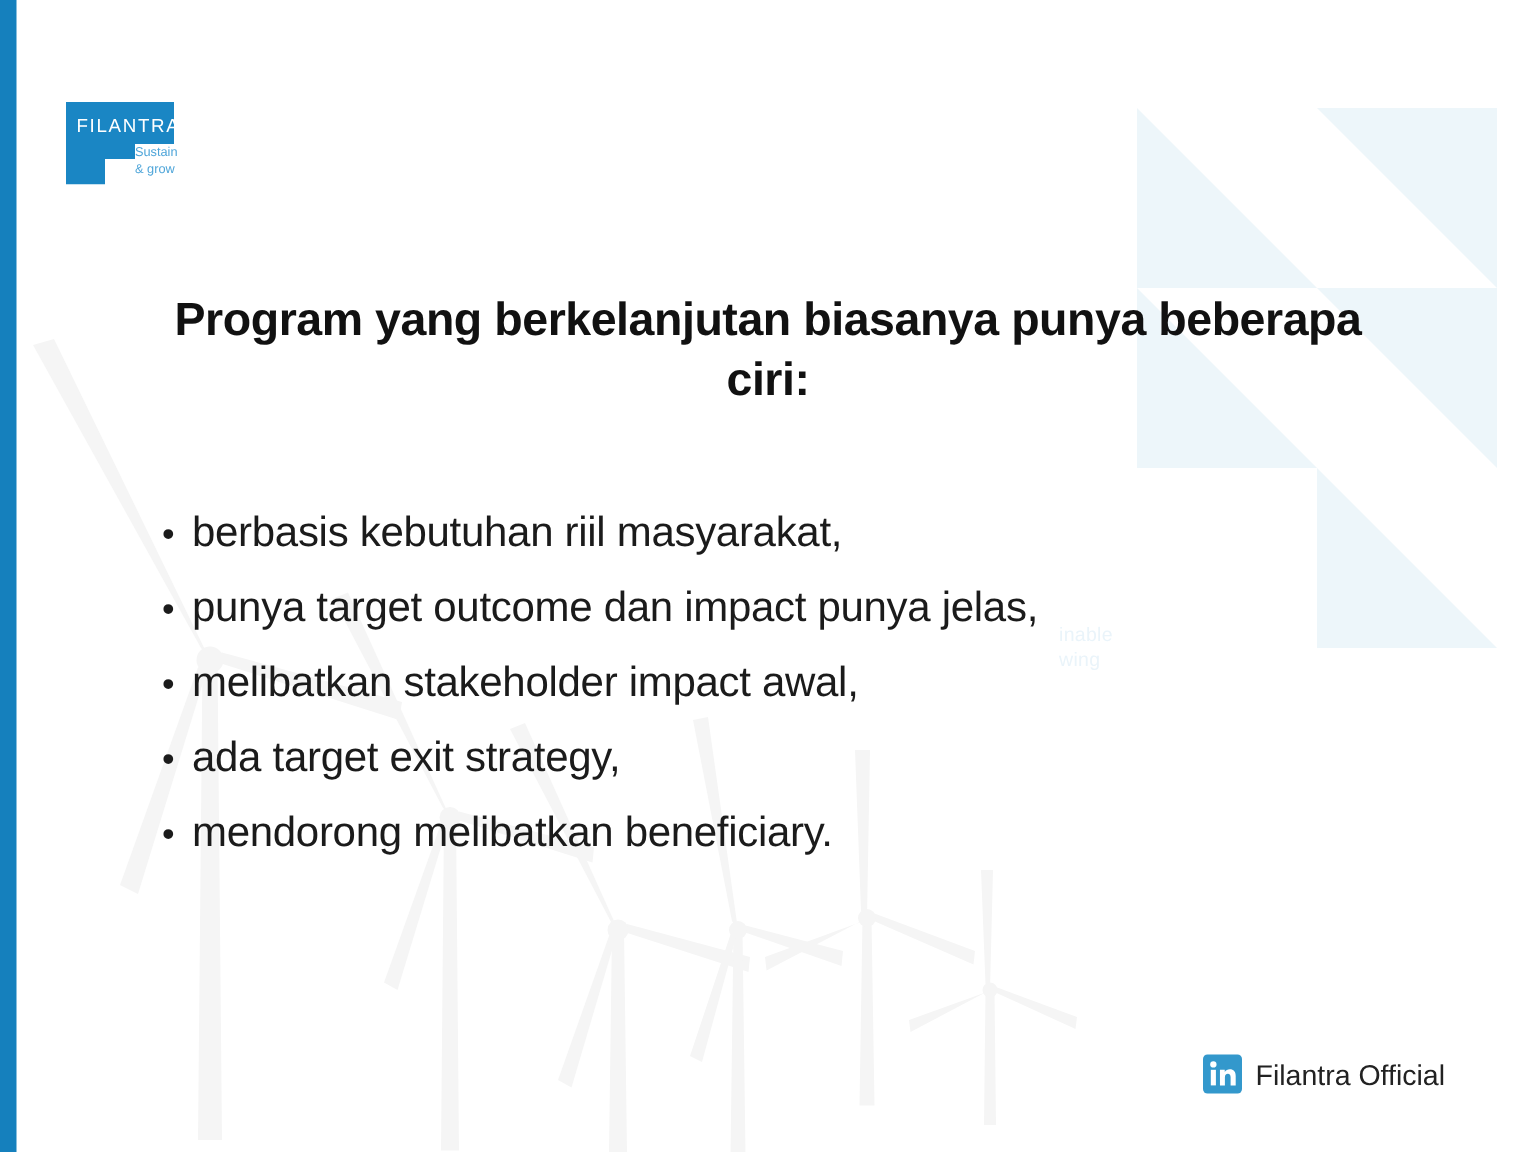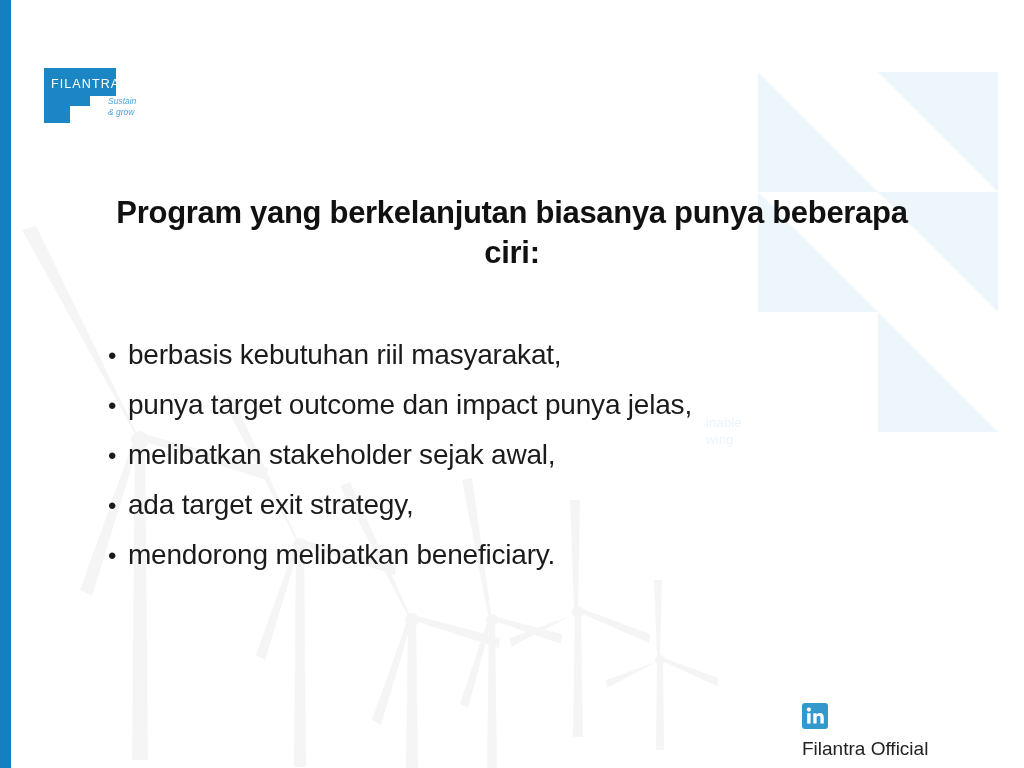--- a/index.html
+++ b/index.html
@@ -85,27 +85,26 @@
     left: 7px;
     top: 9px;
     font-size: 12.5px;
     font-weight: normal;
     letter-spacing: 1.1px;
     color: #ffffff;
     white-space: nowrap;
   }
   #logo-tagline {
     position: absolute;
-    left: 64px;
+    left: 46px;
     top: 28px;
     font-size: 8.5px;
     line-height: 11px;
     color: #4ea5d9;
     white-space: pre-line;
-    font-style: italic;
   }
 
   
   #slide-title {
     position: absolute;
     left: 112px;
     top: 172px;
     width: 800px;
     text-align: center;
     font-size: 31px;
@@ -138,23 +137,22 @@
     color: #1b1b1b;
   }
   .bullet-text { flex: 1 1 auto; }
 
   
   #linkedin-badge {
     position: absolute;
     left: 802px;
     top: 703px;
     display: flex;
-    align-items: flex-start;
+    align-items: flex-end;
     gap: 9px;
-    flex-direction: column;
   }
   #linkedin-icon {
     width: 26px;
     height: 26px;
     border-radius: 3px;
     background: #3398cc;
     position: relative;
     flex: 0 0 26px;
   }
   #linkedin-icon svg { display: block; }
@@ -273,21 +271,21 @@
     <div class="bullet-row">
       <span class="bullet-dot">•</span>
       <span class="bullet-text">berbasis kebutuhan riil masyarakat,</span>
     </div>
     <div class="bullet-row">
       <span class="bullet-dot">•</span>
       <span class="bullet-text">punya target outcome dan impact punya jelas,</span>
     </div>
     <div class="bullet-row">
       <span class="bullet-dot">•</span>
-      <span class="bullet-text">melibatkan stakeholder sejak awal,</span>
+      <span class="bullet-text">melibatkan stakeholder impact awal,</span>
     </div>
     <div class="bullet-row">
       <span class="bullet-dot">•</span>
       <span class="bullet-text">ada target exit strategy,</span>
     </div>
     <div class="bullet-row">
       <span class="bullet-dot">•</span>
       <span class="bullet-text">mendorong melibatkan beneficiary.</span>
     </div>
   </div>

